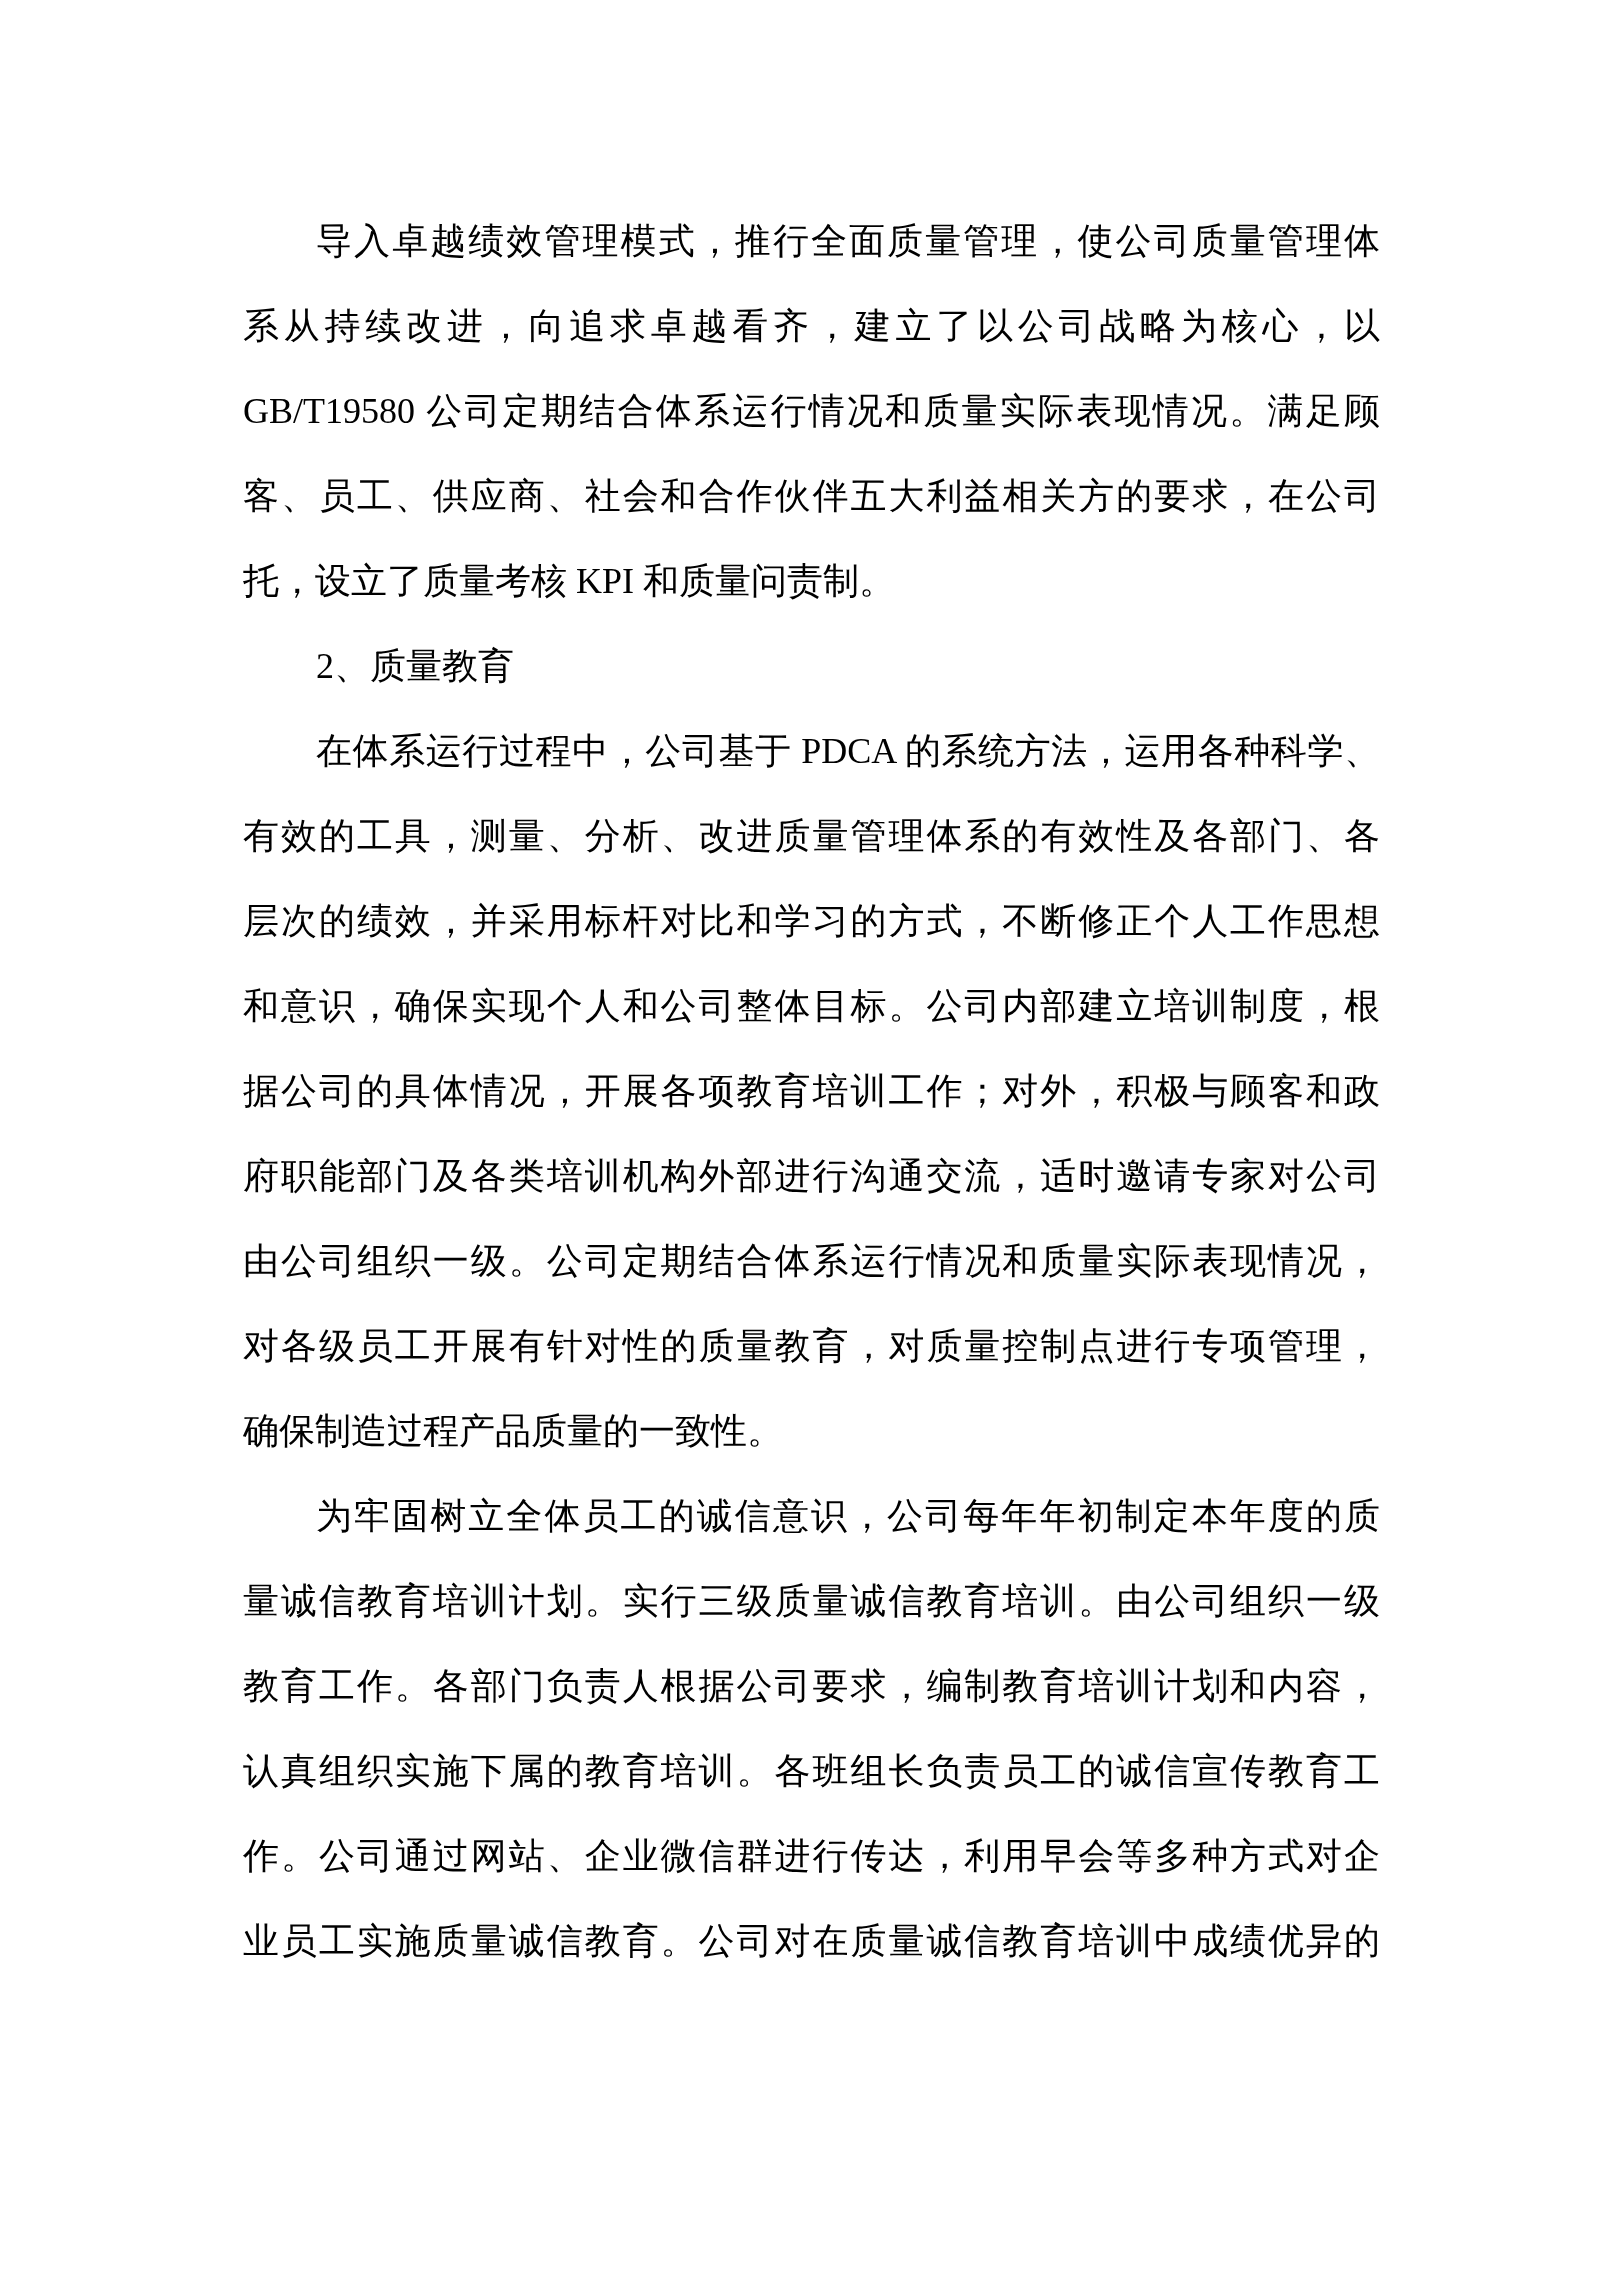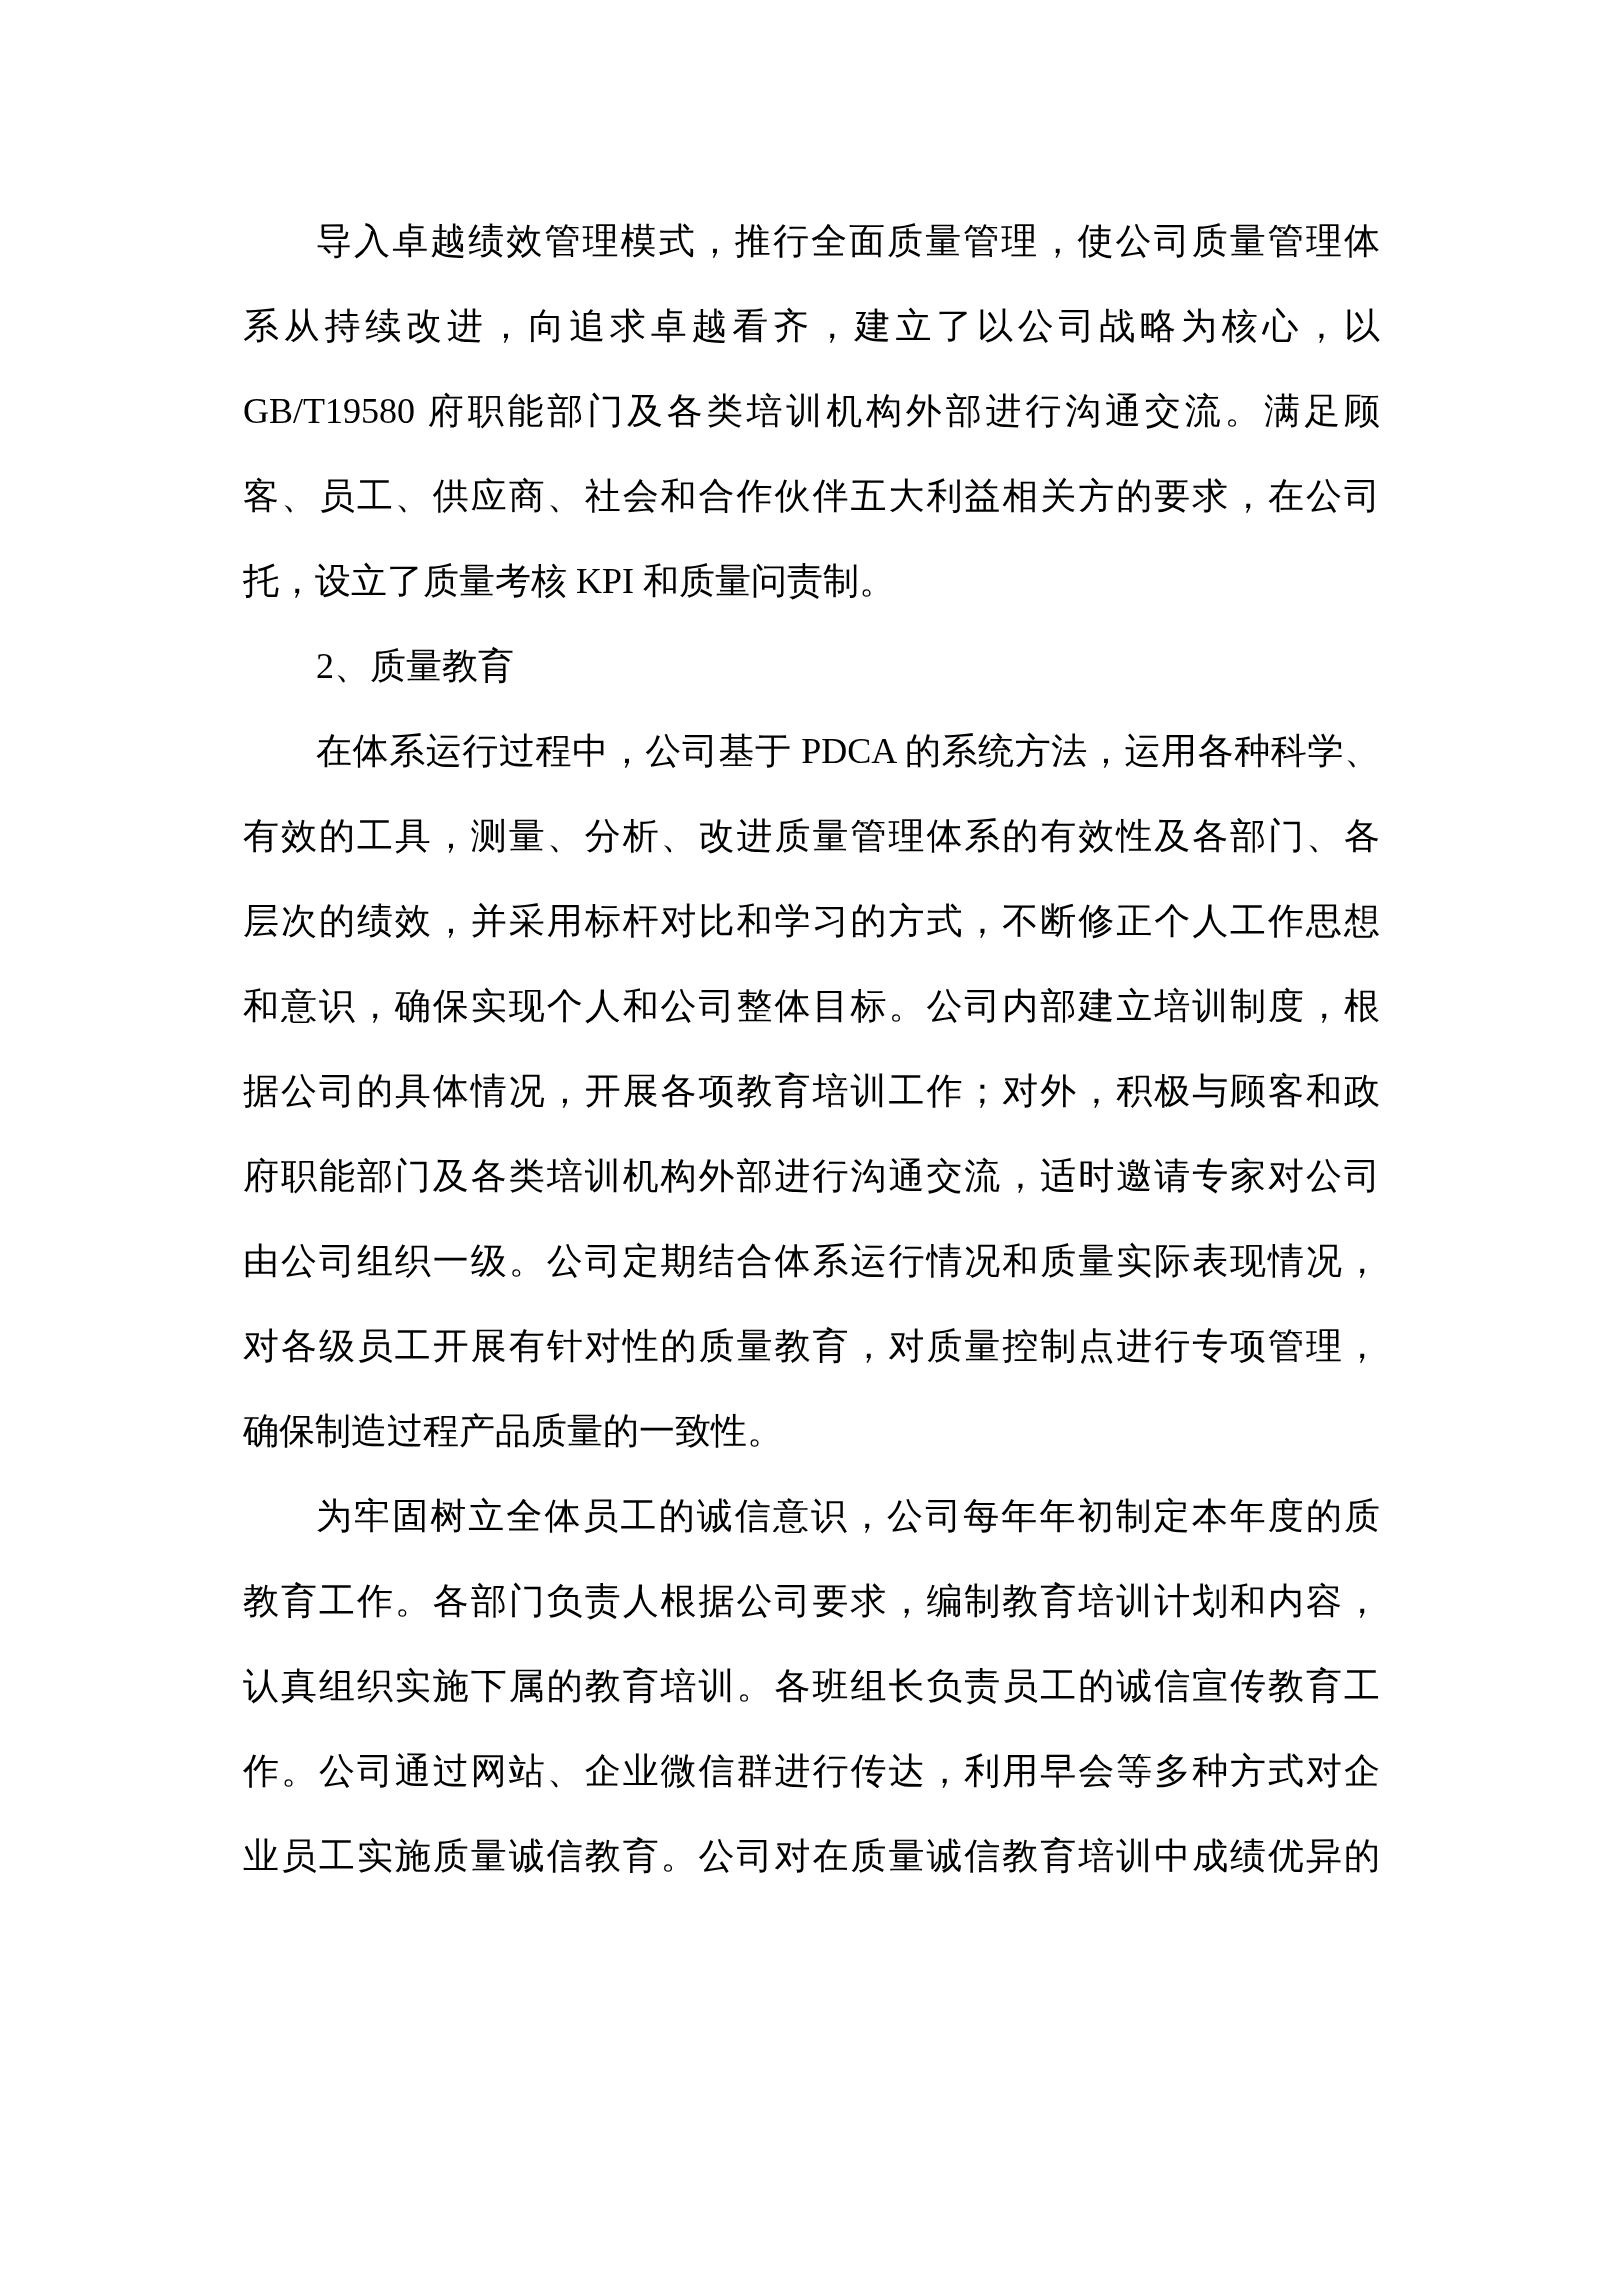--- a/index.html
+++ b/index.html
@@ -38,33 +38,34 @@
     text-indent: 73px;
   }
 </style>
 </head>
 <body>
 
 <div class="page">
   <div class="text-block">
     <div class="line indent just">导入卓越绩效管理模式，推行全面质量管理，使公司质量管理体</div>
     <div class="line just">系从持续改进，向追求卓越看齐，建立了以公司战略为核心，以</div>
-    <div class="line just">GB/T19580 府职能部门及各类培训机构外部进行沟通交流。满足顾</div>
+    <div class="line just">GB/T19580 公司定期结合体系运行情况和质量实际表现情况。满足顾</div>
     <div class="line just">客、员工、供应商、社会和合作伙伴五大利益相关方的要求，在公司</div>
     <div class="line">托，设立了质量考核 KPI 和质量问责制。</div>
     <div class="line indent">2、质量教育</div>
     <div class="line indent just">在体系运行过程中，公司基于 PDCA 的系统方法，运用各种科学、</div>
     <div class="line just">有效的工具，测量、分析、改进质量管理体系的有效性及各部门、各</div>
     <div class="line just">层次的绩效，并采用标杆对比和学习的方式，不断修正个人工作思想</div>
     <div class="line just">和意识，确保实现个人和公司整体目标。公司内部建立培训制度，根</div>
     <div class="line just">据公司的具体情况，开展各项教育培训工作；对外，积极与顾客和政</div>
     <div class="line just">府职能部门及各类培训机构外部进行沟通交流，适时邀请专家对公司</div>
     <div class="line just">由公司组织一级。公司定期结合体系运行情况和质量实际表现情况，</div>
     <div class="line just">对各级员工开展有针对性的质量教育，对质量控制点进行专项管理，</div>
     <div class="line">确保制造过程产品质量的一致性。</div>
     <div class="line indent just">为牢固树立全体员工的诚信意识，公司每年年初制定本年度的质</div>
+    <div class="line just">量诚信教育培训计划。实行三级质量诚信教育培训。由公司组织一级</div>
     <div class="line just">教育工作。各部门负责人根据公司要求，编制教育培训计划和内容，</div>
     <div class="line just">认真组织实施下属的教育培训。各班组长负责员工的诚信宣传教育工</div>
     <div class="line just">作。公司通过网站、企业微信群进行传达，利用早会等多种方式对企</div>
     <div class="line just">业员工实施质量诚信教育。公司对在质量诚信教育培训中成绩优异的</div>
   </div>
 </div>
 
 
 </body></html>

